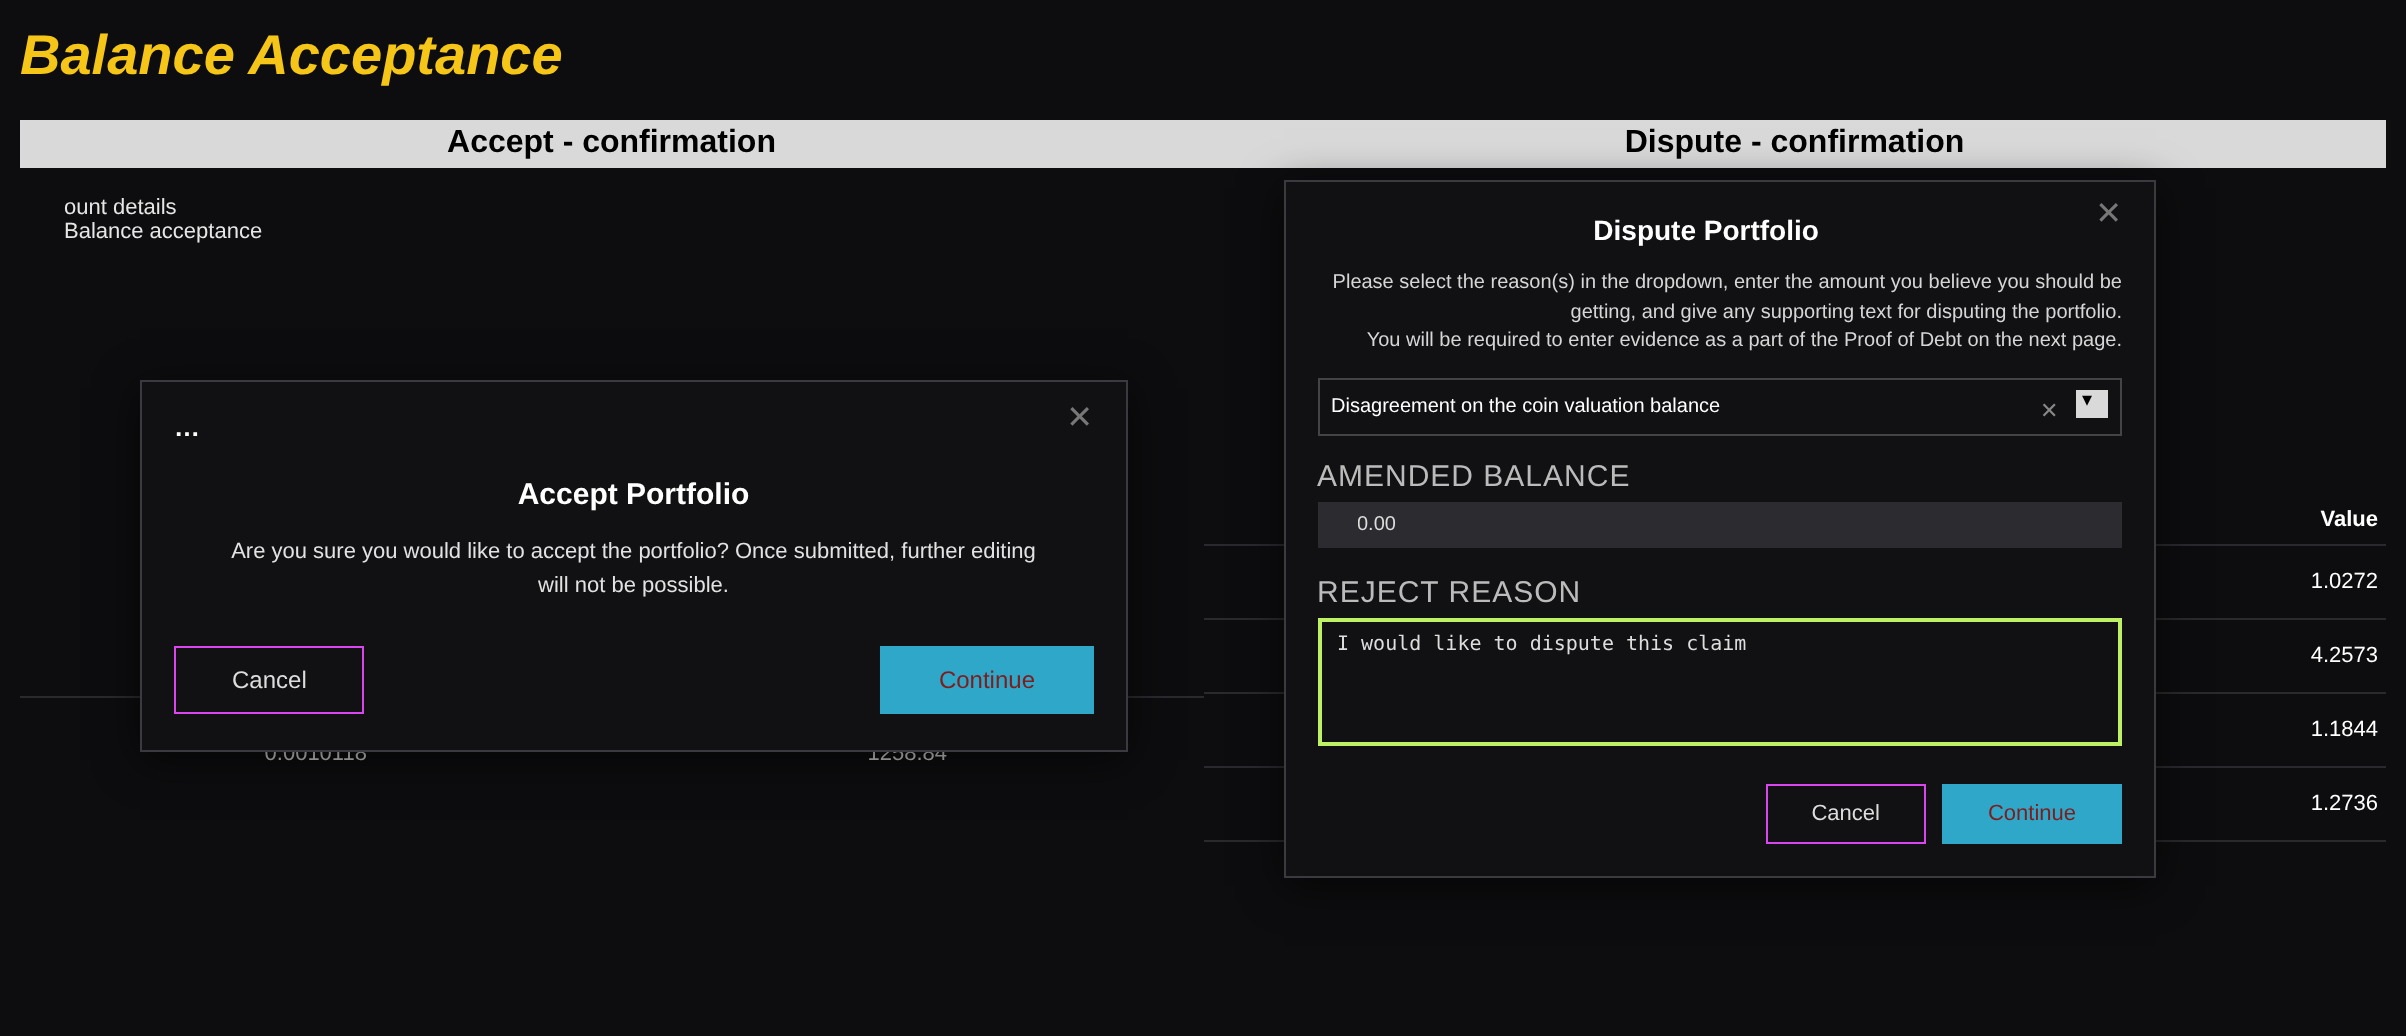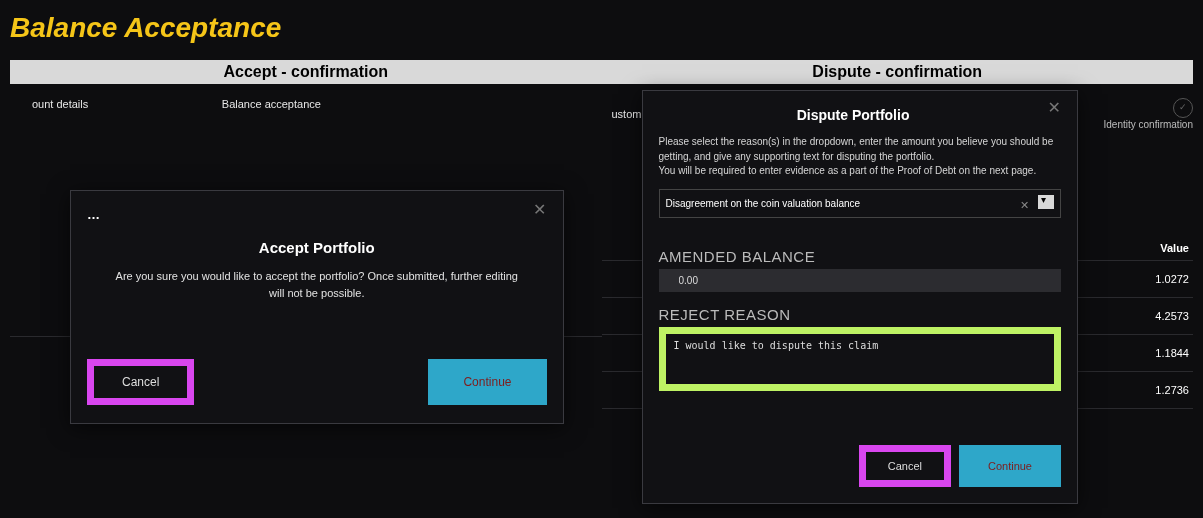--- a/index.html
+++ b/index.html
@@ -36,20 +36,21 @@
     margin: 0 auto 8px auto;
     width: 100%;
   }
   
   .steps-row {
     display: flex;
     font-size: 11px;
     color: #e6e6e6;
     margin-bottom: 20px;
     padding: 6px 0;
+    flex-direction: column;
   }
   .step-label { flex: 1; }
   .step-right { text-align: right; color: #bdbdbd; }
   .id-circle {
     width: 20px; height:20px; border:1px solid #555; border-radius:50%;
     display:inline-block; vertical-align: middle; margin-left: 60px;
     position:relative;
   }
   .id-circle::after{
     content:"✓"; font-size:9px; color:#666; position:absolute; top:3px; left:5px;
@@ -98,59 +99,59 @@
     margin: 16px 0 12px 0;
   }
   .modal p.msg {
     text-align:center; font-size:11px; line-height:1.5;
     margin: 0 20px 22px 20px;
     color:#e2e2e2;
   }
   .btn-row { display:flex; justify-content:space-between; }
   .btn {
     font-size:12px; padding:9px 28px; cursor:pointer;
-    border:7px solid #d946ef; color:#ddd; background:transparent;margin-top:36px;
+    border:1px solid #d946ef; color:#ddd; background:transparent;
   }
   .btn.primary {
     background:#2ea7c9; border-color:#2ea7c9; color:#7f1d1d;
   }
 
   
   .modal.dispute {
     left: 40px; right: 115px; top: 30px;
     padding: 12px 16px 16px 16px;
   }
   .dispute .close-x { margin-bottom:4px; }
   .dispute h3 { margin-top: 4px; font-size:14px; }
   .dispute .instructions {
-    font-size:10px; text-align:left; line-height:1.45; color:#d6d6d6;
+    font-size:10px; text-align:right; line-height:1.45; color:#d6d6d6;
     margin-bottom:10px;
   }
   .reason-select{
     border:1px solid #444; font-size:10px; padding:5px 6px;
     display:flex; align-items:center; justify-content:space-between;
-    margin-bottom:30px;
+    margin-bottom:12px;
   }
   .reason-select .drop{
     width:16px;height:14px;background:#d9d9d9;display:inline-block;position:relative;margin-left:6px;
   }
   .reason-select .drop::after{
     content:"▾"; color:#000; font-size:10px; position:absolute; top:-1px; left:3px;
   }
   .reason-select .x{color:#888;font-size:11px;}
   .field-label{
     font-size:15px; letter-spacing:.5px; color:#bbb;
     margin-bottom:4px;
   }
   .amended-input{
     background:#2c2c30; border:none; color:#ddd; font-size:10px;
     padding:6px 20px; width:100%; margin-bottom:14px;
   }
   .reject-ta{
-    border:7px solid #bef264; background:#111114; color:#ddd;
+    border:2px solid #bef264; background:#111114; color:#ddd;
     font-size:10px; padding:6px 8px; width:100%; height:64px;
     resize:none; margin-bottom:14px;
   }
   .dispute .btn-row { justify-content:flex-end; gap:8px; }
   .dispute .btn { padding:8px 22px; font-size:11px; }
 </style>
 </head>
 <body>
 
 <h1 class="page-title">Balance Acceptance</h1>

